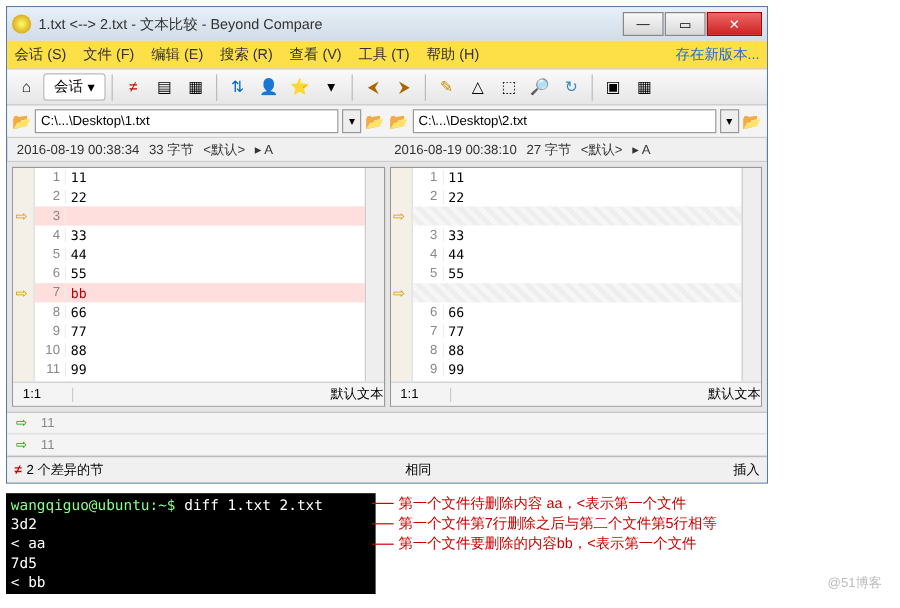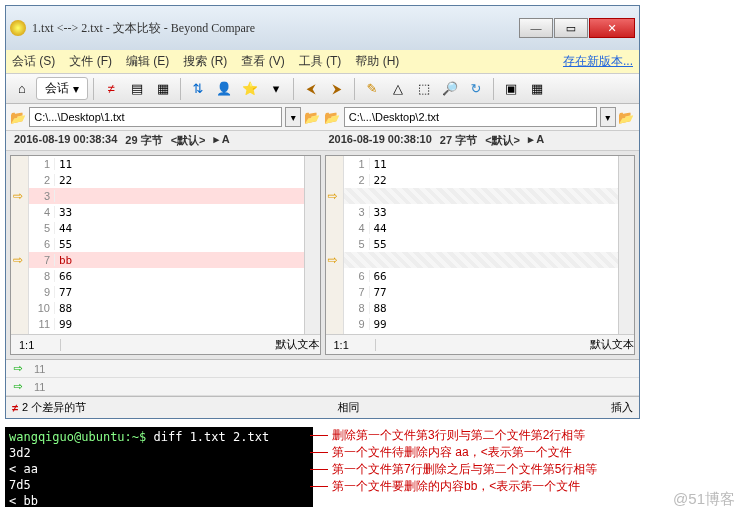--- a/index.html
+++ b/index.html
@@ -1,36 +1,36 @@
 <!DOCTYPE html>
 <html><head>
 <meta charset="utf-8">
 <style>
 * { box-sizing: border-box; margin: 0; padding: 0; }
 body { font-family: "Microsoft YaHei", "SimSun", Arial, sans-serif; font-size: 12px; background: #fff; width: 750px; }
 .window { border: 1px solid #5a7ca0; background: #f0f0f0; width: 635px; margin: 5px; }
-.titlebar { background: linear-gradient(#e8f0f8, #d0dce8); height: 44px; display: flex; align-items: center; padding: 8px 4px; font-family: Liberation Serif, serif; }
+.titlebar { background: linear-gradient(#e8f0f8, #d0dce8); height: 28px; display: flex; align-items: center; padding: 8px 4px; }
 .titlebar-icon { width: 16px; height: 16px; background: radial-gradient(#ff6, #c80); border-radius: 50%; margin-right: 6px; }
 .titlebar-title { flex: 1; color: #333; font-size: 12px; }
 .winbtns { display: flex; gap: 1px; }
 .winbtn { width: 34px; height: 20px; border: 1px solid #888; background: linear-gradient(#f8f8f8,#d8d8d8); display: flex; align-items: center; justify-content: center; font-size: 11px; cursor: pointer; }
 .winbtn.close { background: linear-gradient(#e66,#c22); color: #fff; width: 46px; border-color: #a00; }
-.menubar { height: 24px; display: flex; align-items: center; padding: 0 6px; gap: 14px; background: #fef9c3; border-bottom: 1px solid #ccc; font-size: 12px; color: #333; }
-.menubar .right { margin-left: auto; color: #26d; text-decoration: underline; cursor: pointer; }
+.menubar { height: 24px; display: flex; align-items: center; padding: 0 6px; gap: 14px; background: #fde047; border-bottom: 1px solid #ccc; font-size: 12px; color: #333; }
+.menubar .right { margin-left: auto; color: #26d; cursor: pointer; }
 .toolbar { height: 30px; display: flex; align-items: center; padding: 2px 4px; gap: 2px; background: linear-gradient(#fafafa,#e6e6e6); border-bottom: 1px solid #bbb; }
 .tbtn { width: 24px; height: 24px; border: 1px solid transparent; display: flex; align-items: center; justify-content: center; border-radius: 3px; font-size: 13px; cursor: pointer; }
 .tsep { width: 1px; height: 22px; background: #bbb; margin: 0 3px; }
 .session-pill { padding: 2px 8px; border: 1px solid #bbb; border-radius: 3px; background: #fff; display: flex; align-items: center; gap: 4px; }
 .pathbar { display: flex; gap: 4px; padding: 3px 4px; background: #f4f4f4; border-bottom: 1px solid #ccc; }
 .pathgroup { flex: 1; display: flex; align-items: center; gap: 3px; }
 .path-icon { font-size: 13px; cursor: pointer; }
 .path-input { flex: 1; height: 20px; border: 1px solid #999; background: #fff; padding: 0 4px; font-size: 11px; }
 .arrow-btn { width: 16px; height: 20px; border: 1px solid #999; background: #eee; font-size: 10px; display: flex; align-items: center; justify-content: center; cursor: pointer; }
 .infobar { display: flex; padding: 2px 4px; gap: 4px; font-size: 11px; color: #333; border-bottom: 1px solid #ccc; }
-.infogroup { flex: 1; display: flex; align-items: flex-start; gap: 8px; padding: 0 4px; font-weight: bold; }
+.infogroup { flex: 1; display: flex; align-items: center; gap: 8px; padding: 0 4px; }
 .compare-panes { display: flex; gap: 4px; padding: 4px; background: #e6e6e6; }
 .pane { flex: 1; border: 1px solid #999; background: #fff; display: flex; flex-direction: column; height: 200px; position: relative; }
 .pane-body { flex: 1; display: flex; overflow: hidden; }
 .gutter { width: 18px; background: #f4f0e8; border-right: 1px solid #ddd; }
 .linum { width: 26px; text-align: right; color: #888; padding-right: 4px; border-right: 1px solid #eee; font-size: 11px; }
 .linetxt { flex: 1; padding: 0 4px; font-size: 11px; font-family: Consolas, monospace; }
 .row { display: flex; height: 16px; align-items: center; }
 .row.diff { background: #ffdede; }
 .row.diff .linetxt { color: #b00; }
 .row.hatch { background: repeating-linear-gradient(45deg,#f6f6f6 0 4px,#eee 4px 8px); }
@@ -44,21 +44,21 @@
 .bottom-row .ln { padding: 0 4px; color: #888; }
 .statusbar { display: flex; align-items: center; height: 22px; padding: 0 6px; background: #f0f0f0; border-top: 1px solid #bbb; font-size: 11px; }
 .statusbar .diff-ico { color: #c00; margin-right: 4px; font-weight: bold; }
 .statusbar .mid { flex: 1; text-align: center; }
 .terminal { background: #000; color: #fff; font-family: Consolas, monospace; font-size: 12px; width: 308px; margin: 8px 0 0 5px; padding: 2px 4px; line-height: 16px; position: relative; }
 .term-prompt { color: #8f8; }
 .term-cmd { color: #fff; }
 .annotations { position: absolute; left: 320px; top: 0; width: 420px; color: #c00; font-size: 12px; line-height: 17px; }
 .annot { position: relative; padding-left: 12px; }
 .annot::before { content: ""; position: absolute; left: -10px; top: 8px; width: 18px; height: 1px; background: #c00; }
-.watermark { position: absolute; right: 10px; bottom: 2px; color: #bbb; font-size: 15px; text-align: center; }
+.watermark { position: absolute; right: 10px; bottom: 2px; color: #bbb; font-size: 11px; text-align: center; }
 .term-wrap { position: relative; width: 745px; }
 </style>
 </head>
 <body>
 
 <div class="window">
   <div class="titlebar">
     <div class="titlebar-icon"></div>
     <div class="titlebar-title">1.txt &lt;--&gt; 2.txt - 文本比较 - Beyond Compare</div>
     <div class="winbtns">
@@ -119,21 +119,21 @@
       <span class="path-icon">📂</span>
       <input class="path-input" value="C:\...\Desktop\2.txt" style="">
       <div class="arrow-btn">▾</div>
       <span class="path-icon">📂</span>
     </div>
   </div>
 
   <div class="infobar">
     <div class="infogroup">
       <span>2016-08-19 00:38:34</span>
-      <span>29 字节</span>
+      <span>33 字节</span>
       <span>&lt;默认&gt;</span>
       <span>▸ A</span>
     </div>
     <div class="infogroup">
       <span>2016-08-19 00:38:10</span>
       <span>27 字节</span>
       <span>&lt;默认&gt;</span>
       <span>▸ A</span>
     </div>
   </div>
@@ -313,19 +313,18 @@
 
 <div class="term-wrap">
   <div class="terminal">
     <div><span class="term-prompt">wangqiguo@ubuntu:~$</span> <span class="term-cmd">diff 1.txt 2.txt</span></div>
     <div>3d2</div>
     <div>&lt; aa</div>
     <div>7d5</div>
     <div>&lt; bb</div>
   </div>
   <div class="annotations">
-    <div class="annot">删除第一个文件第3行则与第二个文件第2行相等</div>
     <div class="annot">第一个文件待删除内容 aa，&lt;表示第一个文件</div>
     <div class="annot">第一个文件第7行删除之后与第二个文件第5行相等</div>
     <div class="annot">第一个文件要删除的内容bb，&lt;表示第一个文件</div>
   </div>
   <div class="watermark">@51博客</div>
 </div>
 
 </body></html>

